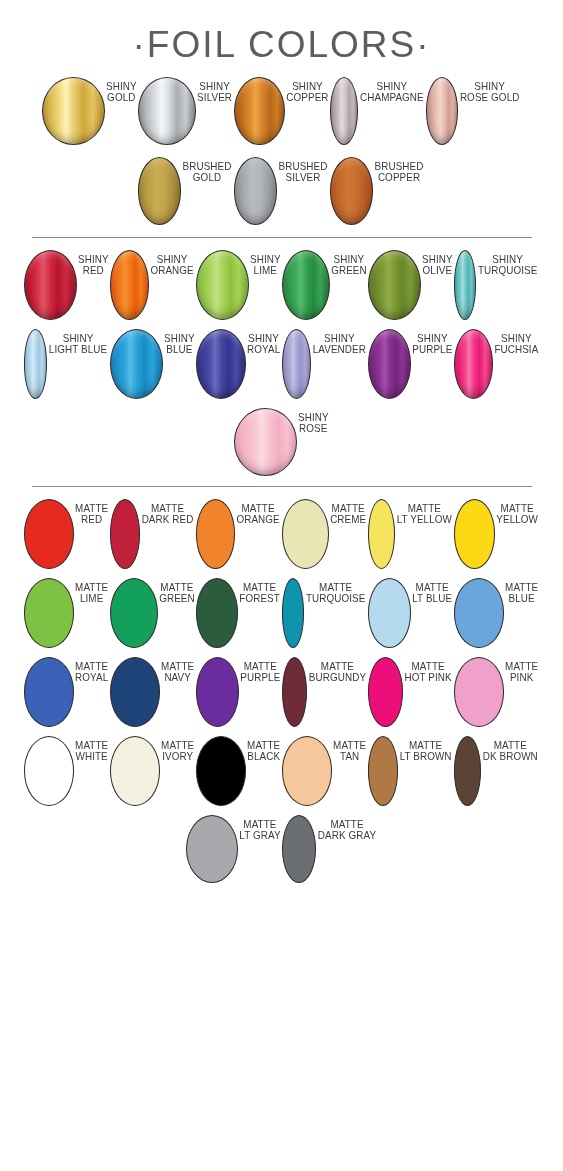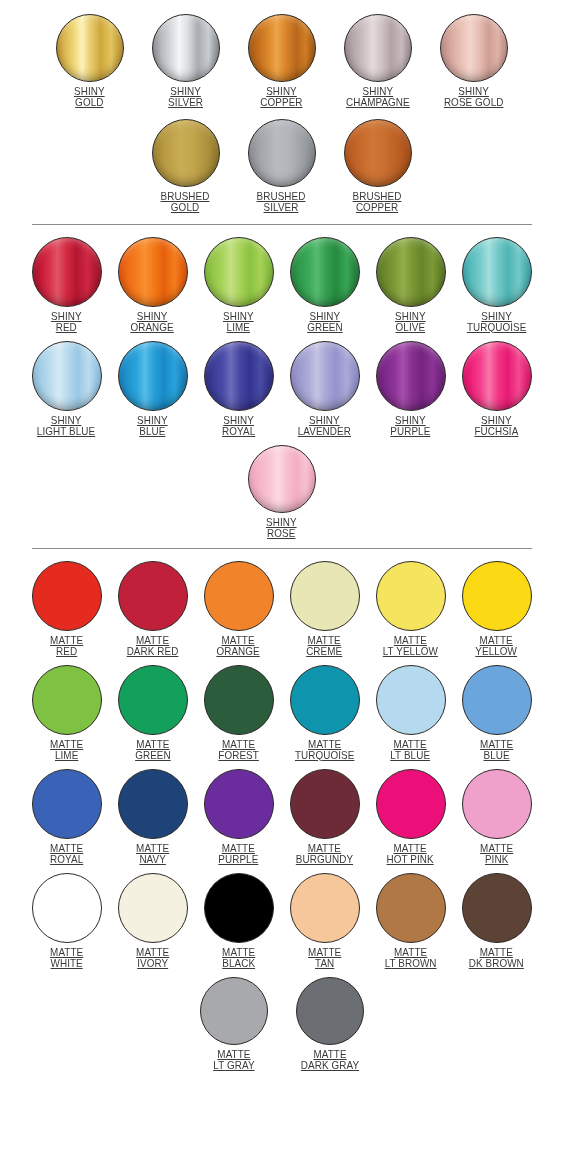--- a/index.html
+++ b/index.html
@@ -36,24 +36,23 @@
   .divider.d2{margin-top:10px;}
 
   
   .row{
     display:flex;
     justify-content:center;
     align-items:flex-start;
   }
   .cell{
     display:flex;
-    flex-direction:column;
-    align-items:center;
+    flex-direction:row;
+    align-items:flex-start;
     box-sizing:border-box;
-    text-decoration:underline;
   }
   .cell.c5{width:96px;}
   .cell.c6{width:86px;}
   .cell.c3{width:96px;}
   .cell.c1{width:96px;}
   .cell.c2{width:96px;}
 
   .swatch{
     border-radius:50%;
     box-sizing:border-box;
@@ -88,20 +87,21 @@
   .row.r-matte2{margin-top:9px;}
   .row.r-matte3{margin-top:9px;}
   .row.r-matte4{margin-top:9px;}
   .row.r-matte5{margin-top:9px;}
 </style>
 </head>
 <body>
 
 <div class="page">
 
+  <div class="title">·FOIL COLORS·</div>
 
   <div class="row r-top">
       <div class="cell c5">
         <div class="swatch" style="background: linear-gradient(90deg, rgb(184, 145, 47) 0%, rgb(217, 180, 74) 10%, rgb(240, 216, 122) 26%, rgb(255, 243, 184) 38%, rgb(233, 207, 114) 50%, rgb(207, 168, 60) 66%, rgb(227, 196, 94) 82%, rgb(182, 142, 44) 100%); box-shadow: rgba(0, 0, 0, 0.45) 0px -7px 11px -6px inset, rgba(255, 255, 255, 0.5) 0px 6px 10px -6px inset;"></div>
         <div class="label"><span>SHINY</span><span class="l2">GOLD</span></div>
       </div>
       <div class="cell c5">
         <div class="swatch" style="background: linear-gradient(90deg, rgb(142, 144, 149) 0%, rgb(181, 184, 189) 12%, rgb(216, 219, 223) 28%, rgb(244, 246, 248) 40%, rgb(220, 223, 227) 52%, rgb(169, 172, 177) 68%, rgb(201, 204, 209) 84%, rgb(133, 135, 140) 100%); box-shadow: rgba(0, 0, 0, 0.45) 0px -7px 11px -6px inset, rgba(255, 255, 255, 0.5) 0px 6px 10px -6px inset;"></div>
         <div class="label"><span>SHINY</span><span class="l2">SILVER</span></div>
       </div>

